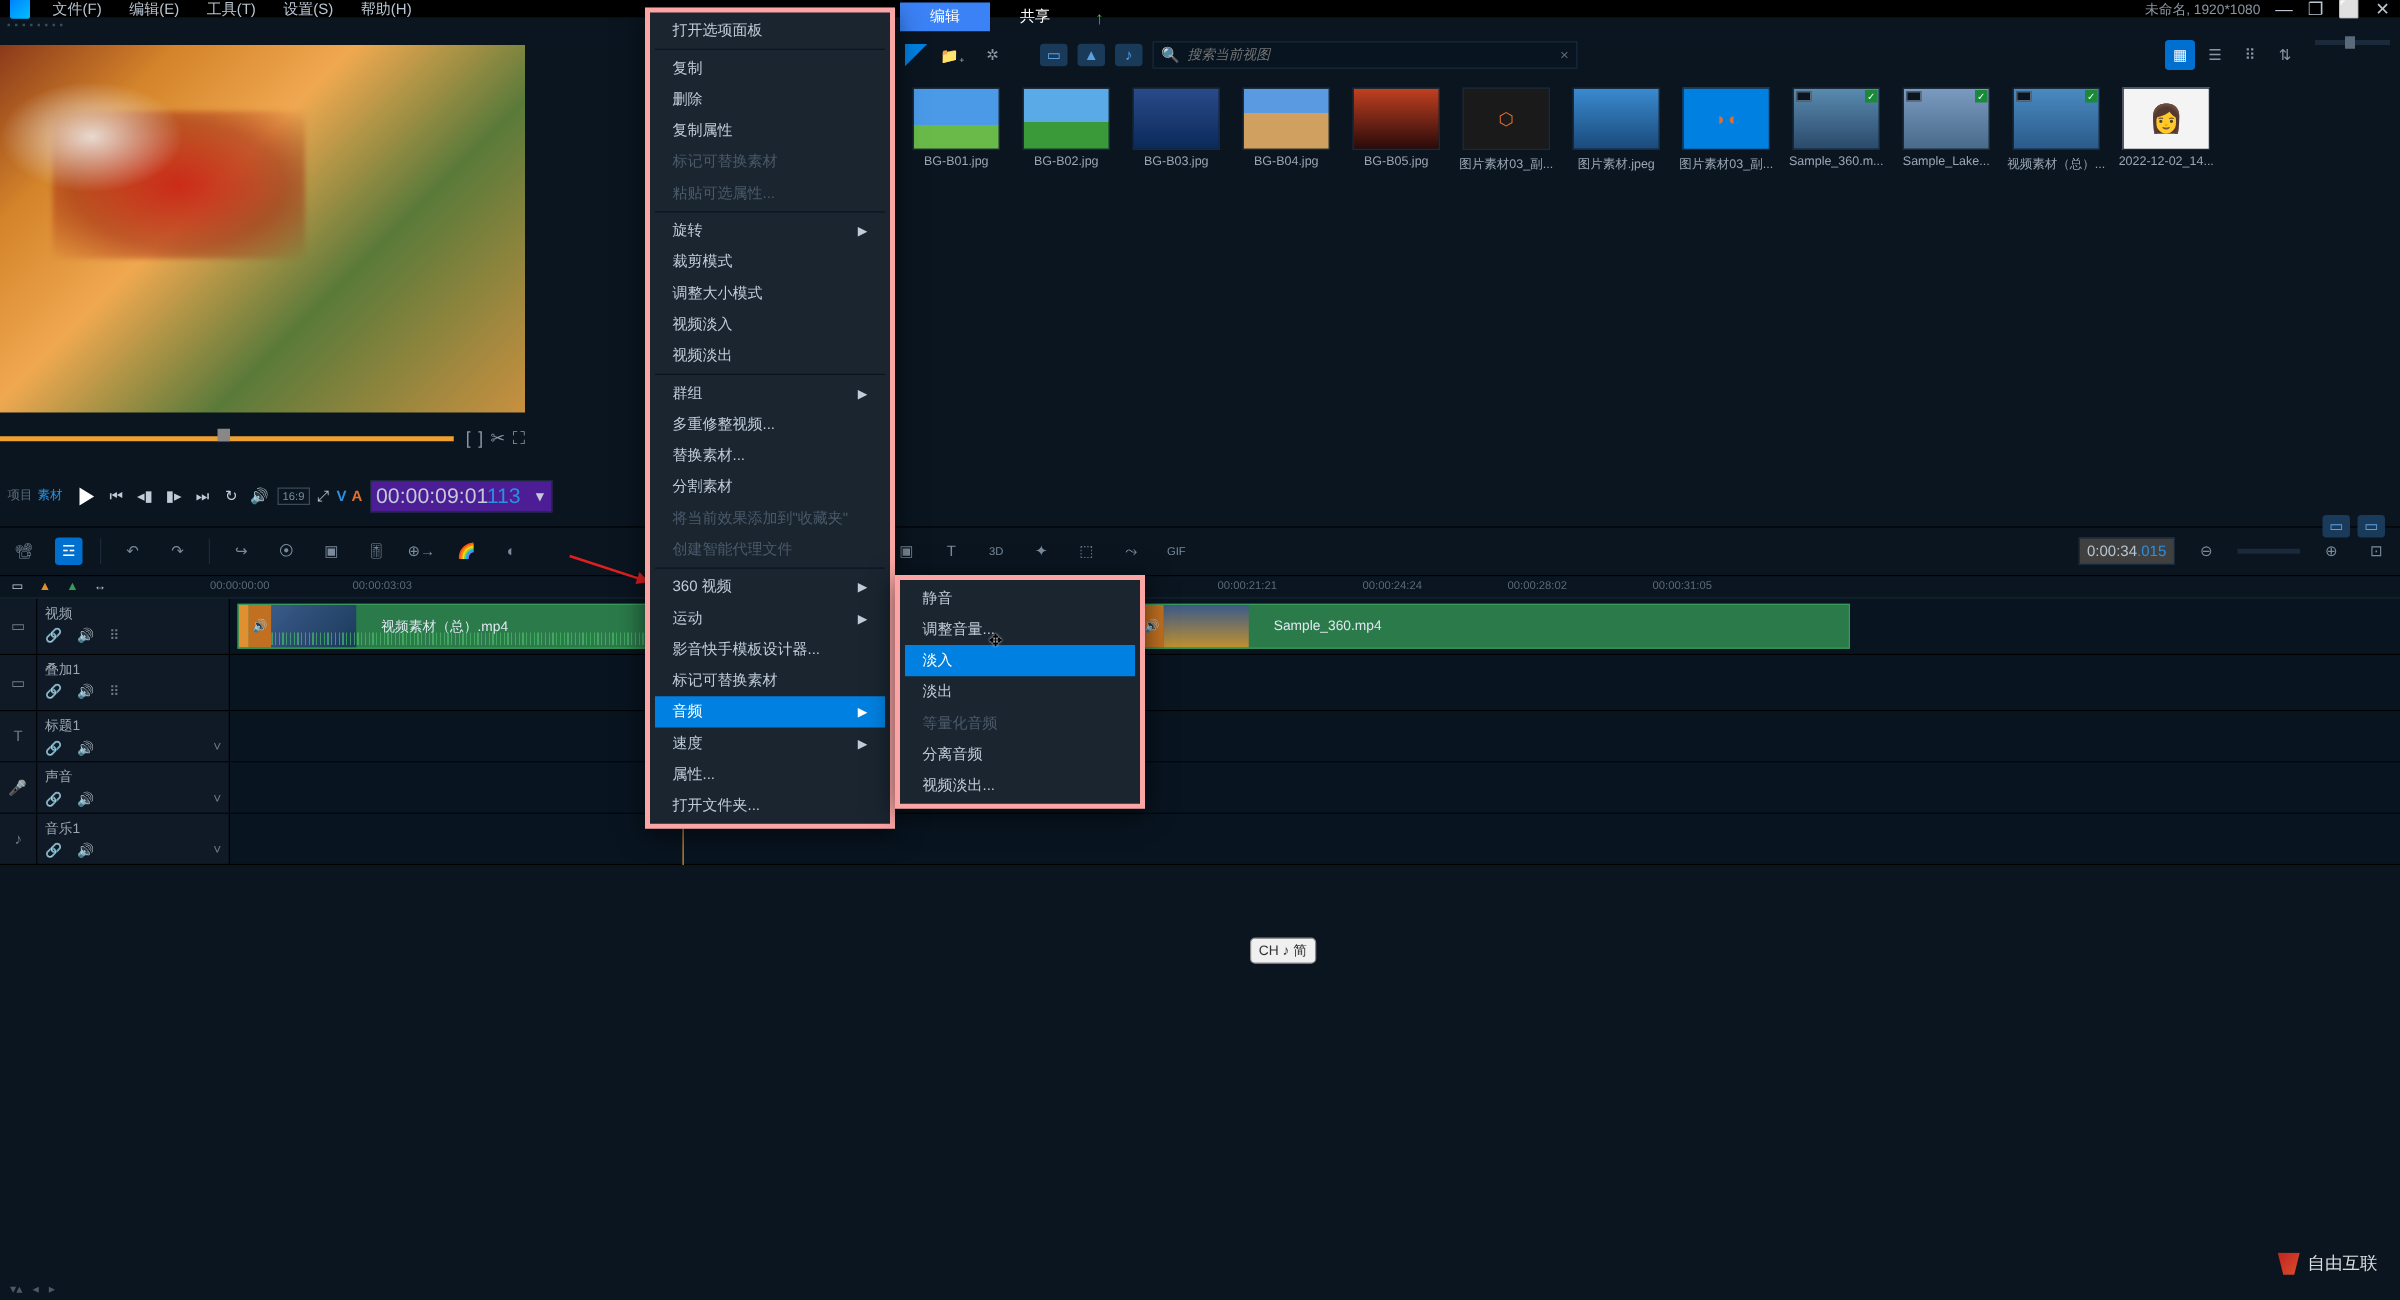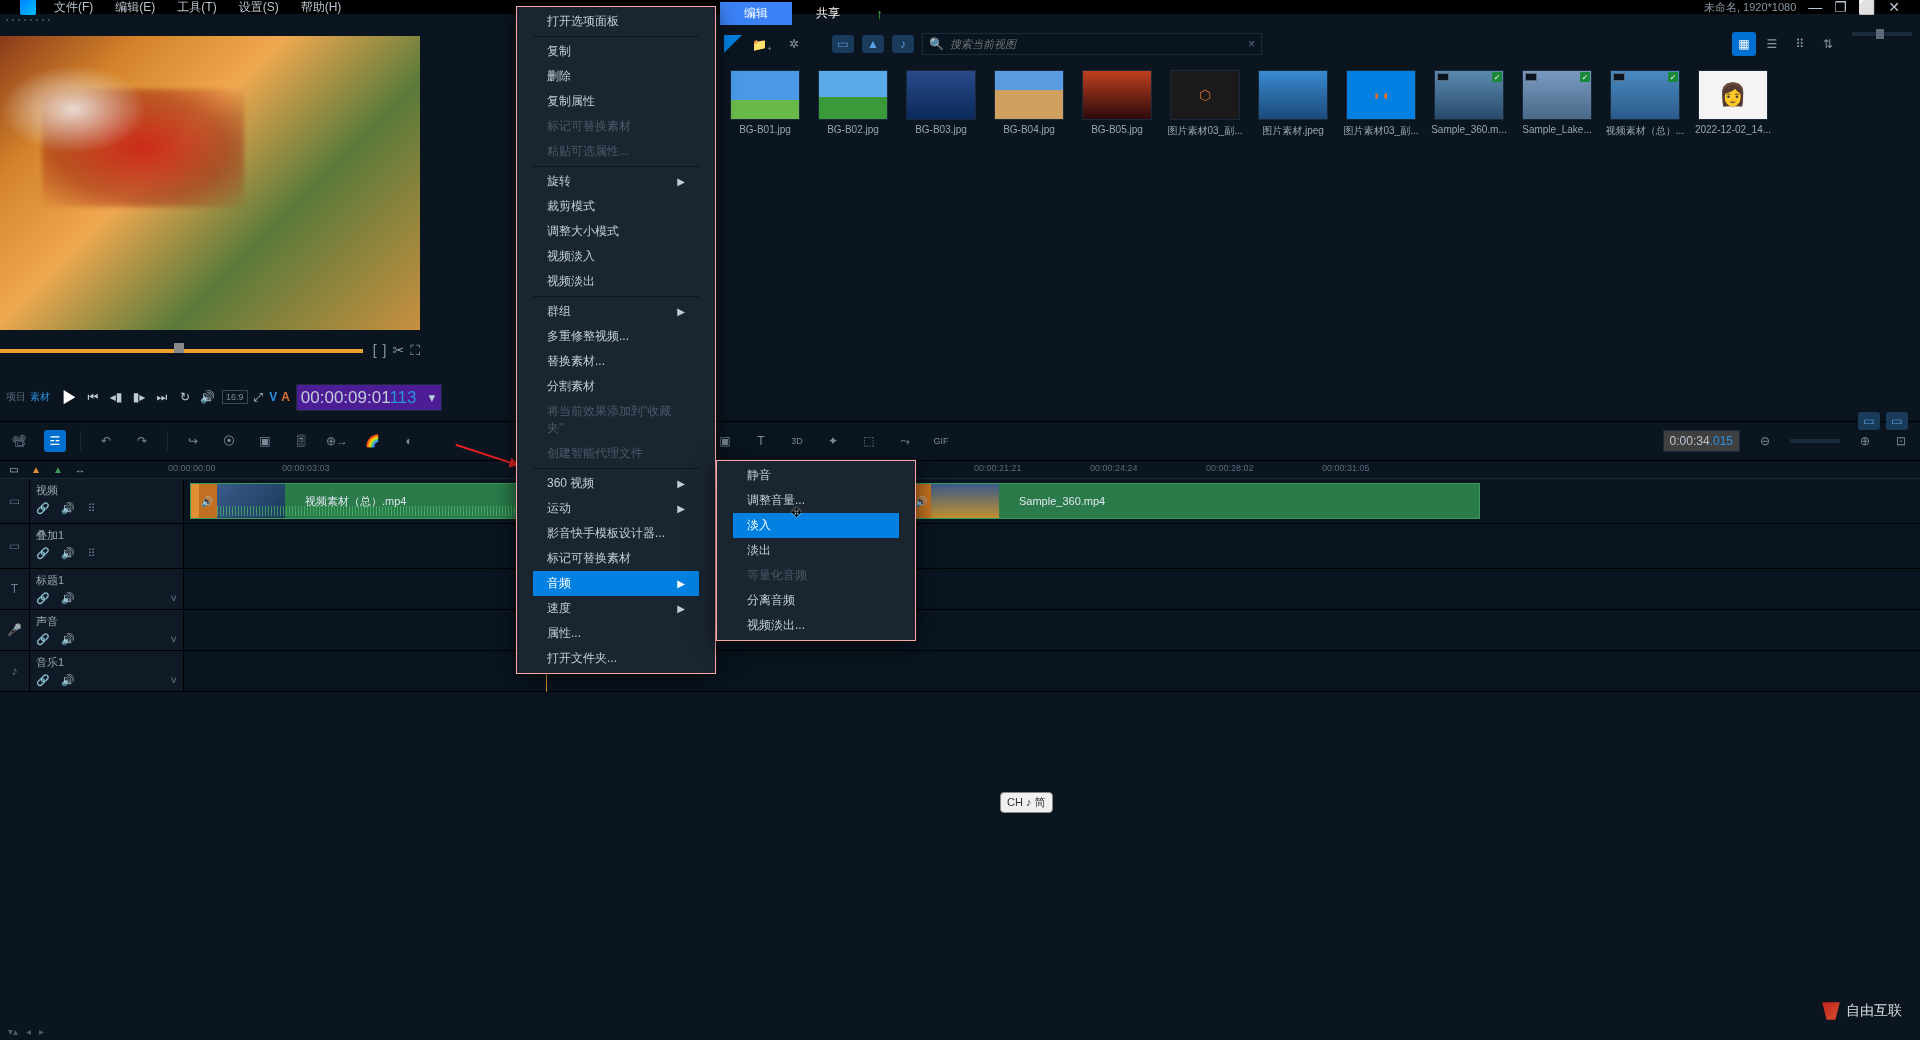--- a/index.html
+++ b/index.html
@@ -1,18 +1,18 @@
 <!DOCTYPE html>
 <html><head>
 <meta charset="utf-8">
 <style>
 * { margin: 0; padding: 0; box-sizing: border-box; font-family: "Microsoft YaHei", Arial, sans-serif; }
 body { background: #0a1520; color: #b8c4d0; font-size: 12px; overflow: hidden; width: 1920px; height: 1040px; position: relative; }
 
-.titlebar { height: 14px; background: #000; display: flex; align-items: center; justify-content: space-between; padding: 0 20px; }
+.titlebar { height: 14px; background: #000; display: flex; align-items: center; justify-content: space-between; padding: 0 8px; }
 .titlebar-left { display: flex; align-items: center; gap: 8px; }
 .logo { width: 16px; height: 16px; background: linear-gradient(135deg, #0080ff, #00c0ff); border-radius: 2px; }
 .menu-items { display: flex; gap: 2px; }
 .menu-item { padding: 3px 10px; cursor: pointer; }
 .titlebar-right { display: flex; align-items: center; gap: 12px; }
 .project-info { font-size: 11px; color: #8a96a3; }
 .window-controls { display: flex; gap: 12px; font-size: 14px; }
 .tab-strip-main { display: flex; align-items: center; position: absolute; left: 720px; top: 2px; }
 .tab-main { padding: 3px 24px; color: #fff; cursor: pointer; }
 .tab-main.active { background: #3b82f6; }
@@ -81,38 +81,38 @@
 .clip { position: absolute; top: 4px; height: 36px; background: #2a7a4a; border: 1px solid #3a9a5a; display: flex; align-items: center; overflow: hidden; }
 .clip-handle { width: 8px; height: 100%; background: #e09030; flex-shrink: 0; }
 .clip-thumb { width: 68px; height: 100%; background: linear-gradient(135deg, #3a5a8a, #1a3a5a); flex-shrink: 0; }
 .clip-label { font-size: 11px; color: #e0e8f0; padding-left: 20px; white-space: nowrap; }
 .clip-speaker { width: 18px; height: 100%; background: #c07020; display: flex; align-items: center; justify-content: center; font-size: 10px; flex-shrink: 0; }
 .clip-wave { position: absolute; bottom: 2px; left: 26px; right: 8px; height: 10px; background: repeating-linear-gradient(90deg, #4aba6a 0 1px, transparent 1px 3px); opacity: 0.7; }
 
 .playhead { position: absolute; top: 0; bottom: 0; width: 1px; background: #e09030; left: 546px; z-index: 5; }
 .playhead::before { content: ""; position: absolute; top: -10px; left: -4px; width: 9px; height: 9px; background: #e09030; }
 
-.context-menu { position: absolute; background: #1a2530; border: 1px solid #fca5a5; box-shadow: 0 4px 20px rgba(0,0,0,0.6); z-index: 100; min-width: 200px; padding: 2px 16px; }
+.context-menu { position: absolute; background: #1a2530; border: 4px solid #fca5a5; box-shadow: 0 4px 20px rgba(0,0,0,0.6); z-index: 100; min-width: 200px; padding: 2px 4px; }
 .context-menu.main { left: 516px; top: 6px; width: 200px; }
 .context-menu.sub { left: 716px; top: 460px; width: 120px; }
 .ctx-item { padding: 4px 14px; font-size: 12px; color: #c0ccd8; cursor: pointer; display: flex; align-items: center; justify-content: space-between; }
 .ctx-item:hover, .ctx-item.hover { background: #0080e0; color: #fff; }
 .ctx-item.disabled { color: #4a5a6a; }
 .ctx-arrow { font-size: 10px; }
 .ctx-sep { height: 1px; background: #0a1520; margin: 2px 0; }
 
 .red-arrow { position: absolute; z-index: 90; pointer-events: none; }
 .red-arrow.a1 { left: 450px; top: 454px; width: 70px; height: 28px; border-top: 2px solid #e02020; transform: rotate(18deg); }
 .red-arrow.a1::after { content: ""; position: absolute; right: -2px; top: -6px; border: 5px solid transparent; border-left: 10px solid #e02020; }
 .red-arrow.a2 { left: 646px; top: 494px; width: 80px; height: 28px; border-top: 2px solid #e02020; transform: rotate(12deg); }
 .red-arrow.a2::after { content: ""; position: absolute; right: -2px; top: -6px; border: 5px solid transparent; border-left: 10px solid #e02020; }
 
 .move-cursor { position: absolute; left: 791px; top: 505px; z-index: 110; font-size: 13px; color: #000; text-shadow: 0 0 2px #fff; }
 
-.ime-badge { position: absolute; left: 1000px; top: 792px; background: #f0f0f0; border: 1px solid #888; border-radius: 4px; padding: 2px 6px; font-size: 11px; color: #333; z-index: 50; }
+.ime-badge { position: absolute; left: 1000px; top: 750px; background: #f0f0f0; border: 1px solid #888; border-radius: 4px; padding: 2px 6px; font-size: 11px; color: #333; z-index: 50; }
 .watermark { position: absolute; right: 18px; bottom: 18px; font-size: 14px; color: #fff; opacity: 0.85; display: flex; align-items: center; gap: 4px; }
 .watermark .wm-icon { width: 22px; height: 22px; background: linear-gradient(135deg,#e02020,#ff6030); clip-path: polygon(10% 10%, 90% 10%, 70% 90%, 30% 90%); }
 .wm-sub { position: absolute; right: 24px; bottom: 6px; font-size: 9px; color: #6aa0d0; opacity: 0.7; }
 
 .status-bar { position: absolute; bottom: 0; left: 0; right: 0; height: 18px; background: #0a1520; display: flex; align-items: center; padding: 0 8px; gap: 8px; color: #4a5a6a; font-size: 10px; }
 .lib-bottom-icons { position: absolute; right: 12px; top: 412px; display: flex; gap: 6px; }
 .slider-mini { width: 60px; height: 4px; background: #1a2a3a; position: relative; margin-left: 8px; }
 .slider-mini::after { content:""; position:absolute; left: 40%; top:-3px; width:8px; height:10px; background:#5a6a7a; }
 </style>
 </head>

